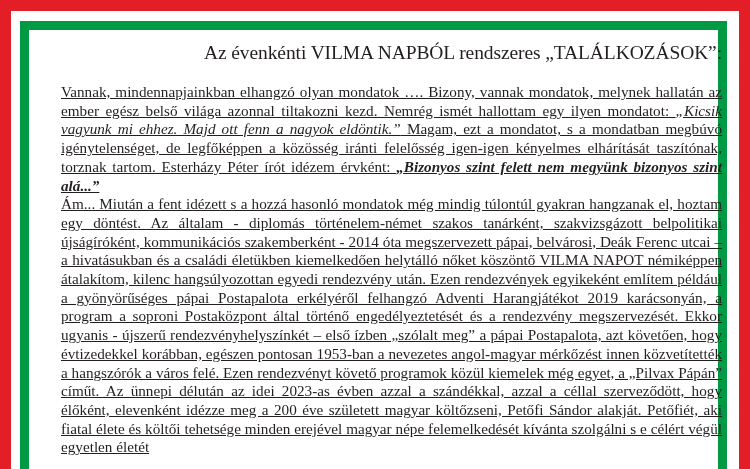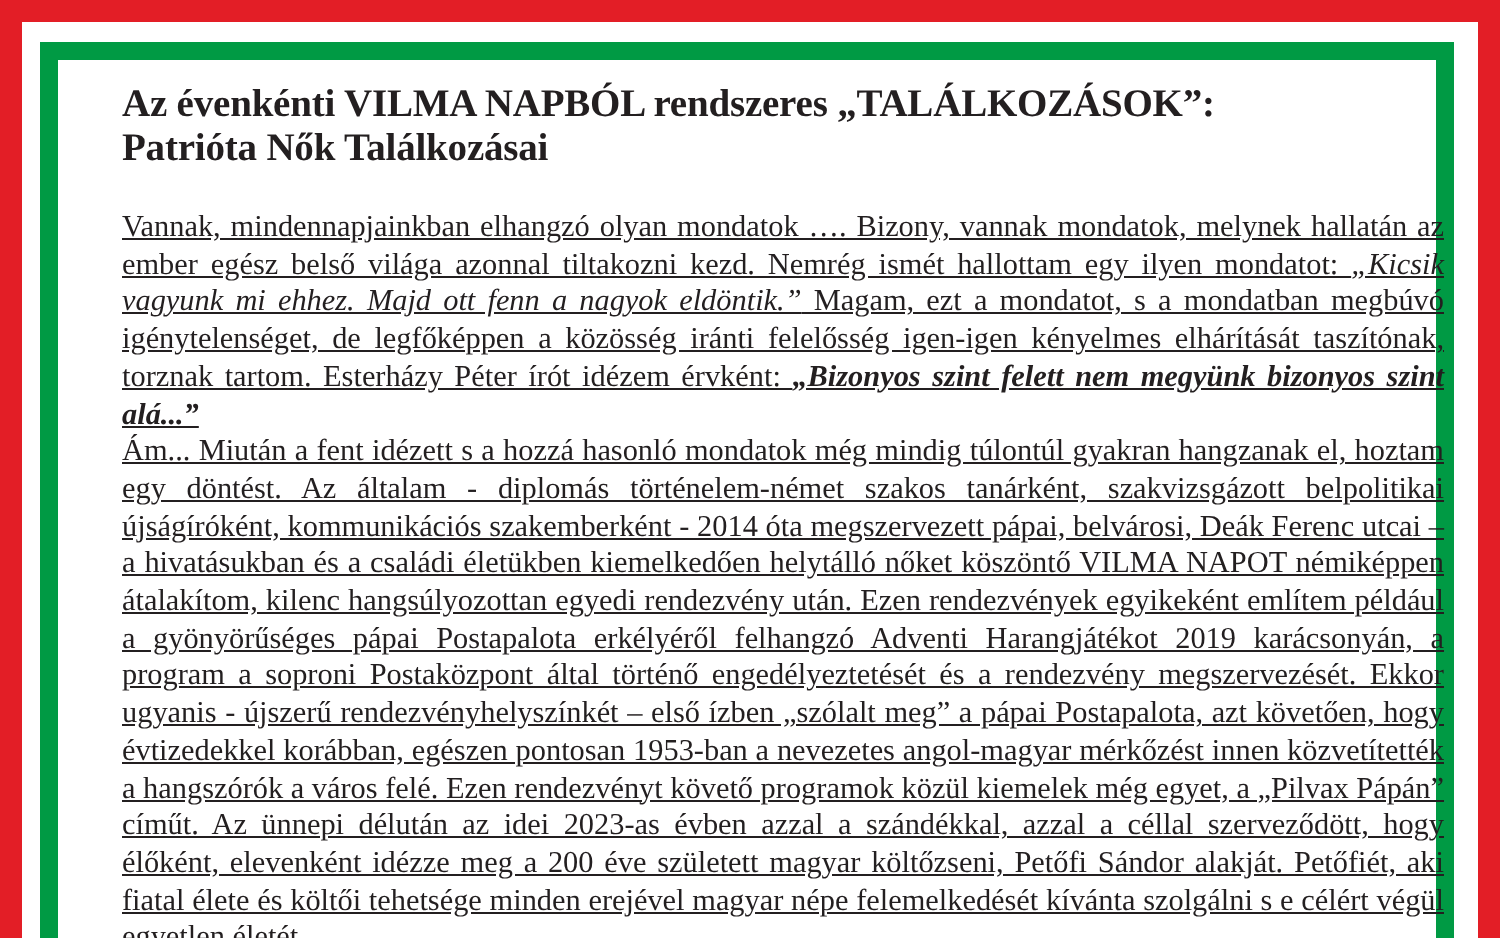--- a/index.html
+++ b/index.html
@@ -21,22 +21,22 @@
       position: absolute; left: 20px; top: 21px; width: 707px; height: 520px;
       box-sizing: border-box;
       border-left: 9px solid #009a44;
       border-top: 9px solid #009a44;
       border-right: 9px solid #009a44;
     }
     .page {
       position: absolute; left: 61px; top: 42px; width: 661px;
     }
     .title {
-      text-align: left;
-      font-weight: bold;
+      text-align: right;
+      font-weight: normal;
       font-size: 19.5px;
       line-height: 22px;
       margin: 0;
       letter-spacing: -0.1px;
     }
     .body {
       margin-top: 19px;
       font-size: 15.2px;
       line-height: 18.7px;
       text-align: justify;
@@ -48,20 +48,19 @@
   </style>
 </head>
 <body>
 
 <div class="frame-red"></div>
 <div class="frame-green"></div>
 
 <div class="page">
   <h1 class="title">
     <div>Az évenkénti VILMA NAPBÓL rendszeres „TALÁLKOZÁSOK”:</div>
-    <div>Patrióta Nők Találkozásai</div>
   </h1>
 
   <div class="body">
     <p><span>Vannak, mindennapjainkban elhangzó olyan mondatok …. Bizony, vannak mondatok, melynek hallatán az ember egész belső világa azonnal tiltakozni kezd. Nemrég ismét hallottam egy ilyen mondatot: </span><span class="it">„Kicsik vagyunk mi ehhez. Majd ott fenn a nagyok eldöntik.”</span><span> Magam, ezt a mondatot, s a mondatban megbúvó igénytelenséget, de legfőképpen a közösség iránti felelősség igen-igen kényelmes elhárítását taszítónak, torznak tartom. Esterházy Péter írót idézem érvként: </span><span class="bi">„Bizonyos szint felett nem megyünk bizonyos szint alá...”</span></p>
     <p>Ám... Miután a fent idézett s a hozzá hasonló mondatok még mindig túlontúl gyakran hangzanak el, hoztam egy döntést. Az általam - diplomás történelem-német szakos tanárként, szakvizsgázott belpolitikai újságíróként, kommunikációs szakemberként - 2014 óta megszervezett pápai, belvárosi, Deák Ferenc utcai – a hivatásukban és a családi életükben kiemelkedően helytálló nőket köszöntő VILMA NAPOT némiképpen átalakítom, kilenc hangsúlyozottan egyedi rendezvény után. Ezen rendezvények egyikeként említem például a gyönyörűséges pápai Postapalota erkélyéről felhangzó Adventi Harangjátékot 2019 karácsonyán, a program a soproni Postaközpont által történő engedélyeztetését és a rendezvény megszervezését. Ekkor ugyanis - újszerű rendezvényhelyszínkét – első ízben „szólalt meg” a pápai Postapalota, azt követően, hogy évtizedekkel korábban, egészen pontosan 1953-ban a nevezetes angol-magyar mérkőzést innen közvetítették a hangszórók a város felé. Ezen rendezvényt követő programok közül kiemelek még egyet, a „Pilvax Pápán” címűt. Az ünnepi délután az idei 2023-as évben azzal a szándékkal, azzal a céllal szerveződött, hogy élőként, elevenként idézze meg a 200 éve született magyar költőzseni, Petőfi Sándor alakját. Petőfiét, aki fiatal élete és költői tehetsége minden erejével magyar népe felemelkedését kívánta szolgálni s e célért végül egyetlen életét</p>
   </div>
 </div>
 
 </body></html>

